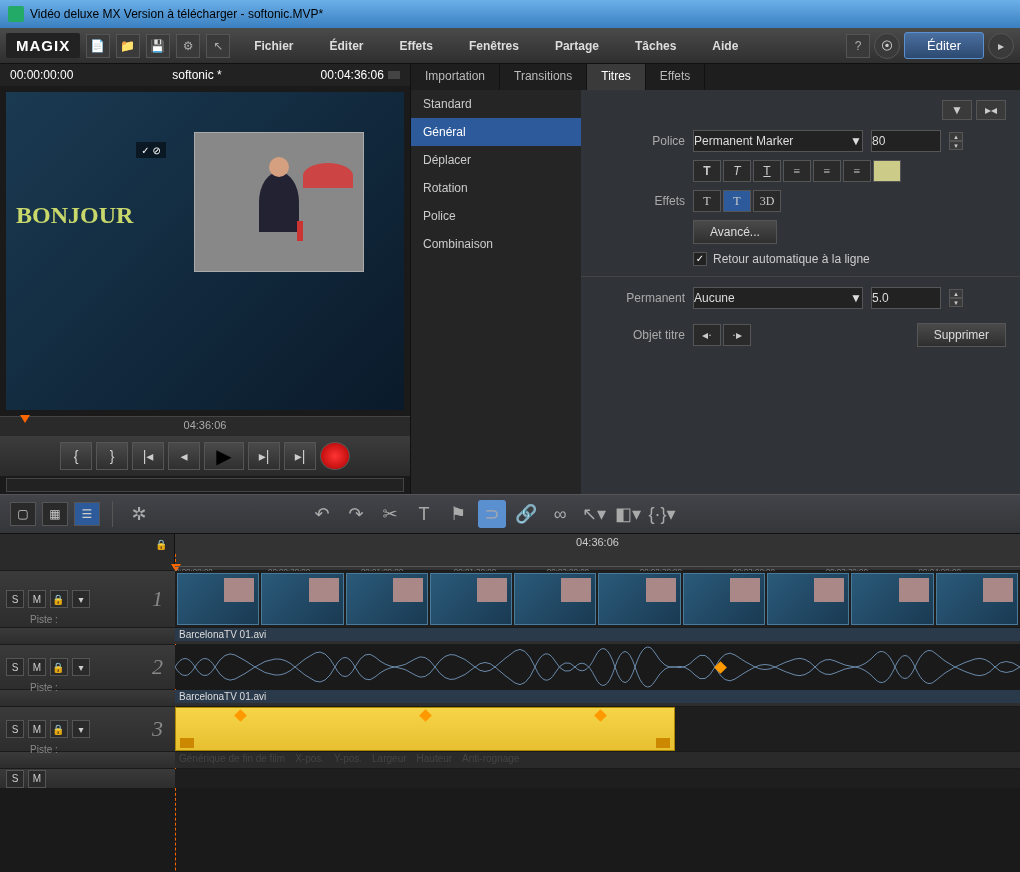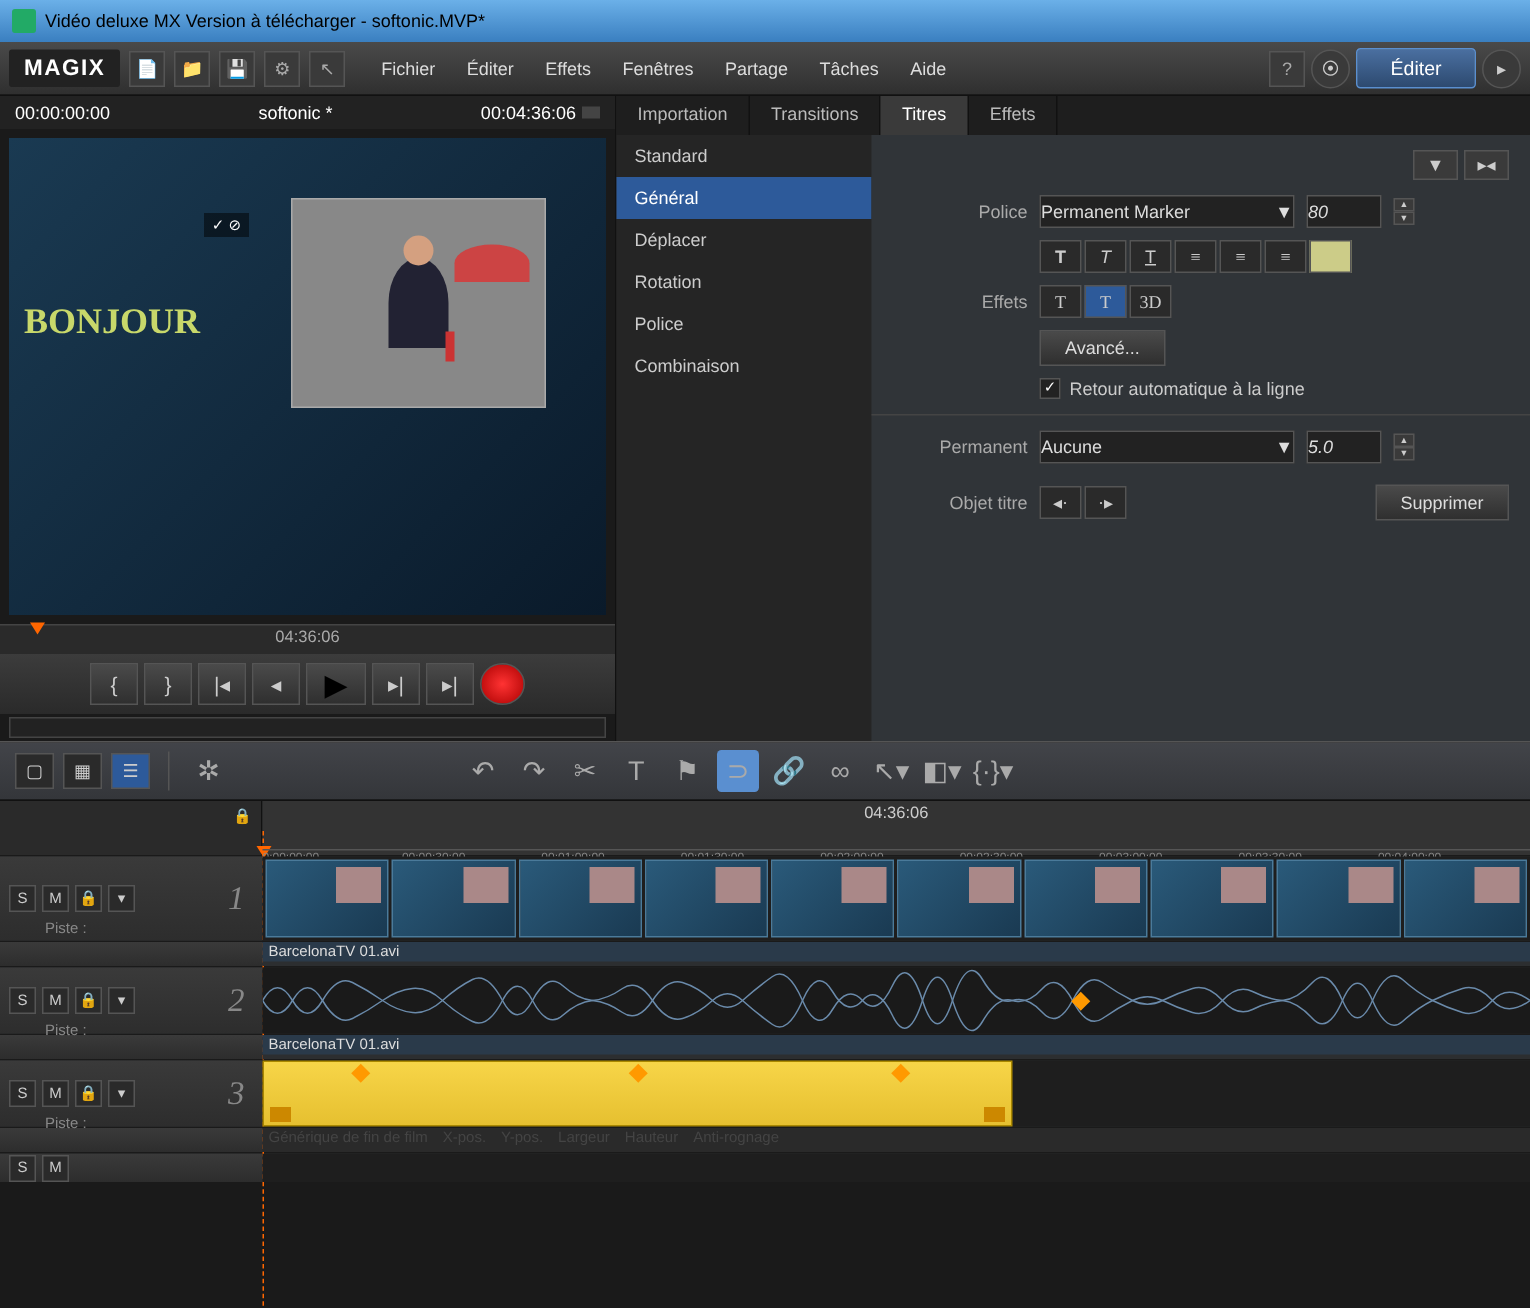--- a/index.html
+++ b/index.html
@@ -6,21 +6,21 @@
 body { background: #1a1a1a; width: 1020px; height: 872px; overflow: hidden; color: #ccc; font-size: 12px; }
 
 
 .window-titlebar { height: 28px; background: linear-gradient(#6bb0e8, #3a7fc0); display: flex; align-items: center; padding: 0 8px; color: #000; }
 .window-titlebar .app-icon { width: 16px; height: 16px; background: #2a6; border-radius: 2px; margin-right: 6px; }
 
 
 .menubar { height: 36px; background: linear-gradient(#4a4a4a, #2f2f2f); display: flex; align-items: center; padding: 0 6px; gap: 6px; border-bottom: 1px solid #111; }
 .brand { background: #222; color: #fff; font-weight: bold; padding: 4px 10px; border-radius: 2px; font-size: 15px; letter-spacing: 1px; }
 .toolbar-iconbtn { width: 24px; height: 24px; background: #3a3a3a; border: 1px solid #555; display: flex; align-items: center; justify-content: center; color: #aaa; cursor: pointer; }
-.menu-items { display: flex; gap: 1px; margin-left: 8px; }
+.menu-items { display: flex; gap: 16px; margin-left: 8px; font-weight: bold; }
 .menu-item { padding: 4px 10px; color: #ddd; cursor: pointer; }
 .menubar-right { margin-left: auto; display: flex; gap: 4px; align-items: center; }
 .edit-mode-btn { background: linear-gradient(#4a6fa0, #2d4a70); color: #fff; padding: 5px 22px; border: 1px solid #5a8fd0; border-radius: 3px; cursor: pointer; font-size: 13px; }
 .round-btn { width: 26px; height: 26px; border-radius: 50%; background: #3a3a3a; border: 1px solid #555; display: flex; align-items: center; justify-content: center; cursor: pointer; }
 
 
 .main { display: flex; height: 430px; }
 .preview-pane { width: 410px; background: #1a1a1a; display: flex; flex-direction: column; }
 .preview-header { display: flex; justify-content: space-between; padding: 4px 10px; background: #222; font-size: 12px; color: #fff; }
 .preview-header-right { text-align: right; }
@@ -52,21 +52,21 @@
 .cat-list { width: 170px; background: #252525; }
 .cat-item { padding: 7px 12px; color: #ccc; cursor: pointer; font-size: 12px; }
 .cat-item.active { background: #2d5a9a; color: #fff; }
 .props { flex: 1; padding: 10px 14px; background: #303438; }
 .props-topbtns { display: flex; justify-content: flex-end; gap: 4px; margin-bottom: 10px; }
 .small-btn { width: 30px; height: 20px; background: #3a3a3a; border: 1px solid #555; color: #ccc; cursor: pointer; display: flex; align-items: center; justify-content: center; }
 .prop-row { display: flex; align-items: center; margin-bottom: 8px; gap: 8px; }
 .prop-label { width: 90px; text-align: right; color: #aaa; font-size: 12px; }
 .dropdown { background: #222; border: 1px solid #555; padding: 3px 0; color: #ddd; font-size: 12px; display: flex; align-items: center; justify-content: space-between; cursor: pointer; }
 .dropdown.w180 { width: 170px; }
-.dropdown.w60 { width: 50px; font-style: italic; }
+.dropdown.w60 { width: 70px; }
 .spinner { width: 14px; display: flex; flex-direction: column; }
 .spinner div { height: 9px; background: #3a3a3a; border: 1px solid #555; font-size: 7px; text-align: center; line-height: 7px; cursor: pointer; }
 .btn-row { display: flex; gap: 2px; }
 .style-btn { width: 28px; height: 22px; background: #2a2a2a; border: 1px solid #555; color: #ccc; display: flex; align-items: center; justify-content: center; cursor: pointer; font-family: serif; }
 .style-btn.active { background: #2d5a9a; }
 .panel-btn { background: linear-gradient(#4a4a4a, #2f2f2f); border: 1px solid #555; padding: 4px 16px; color: #ddd; cursor: pointer; font-size: 12px; }
 .checkbox-row { display: flex; align-items: center; gap: 6px; margin: 8px 0; }
 .chk { width: 14px; height: 14px; background: #222; border: 1px solid #555; color: #fff; font-size: 10px; text-align: center; line-height: 12px; }
 .hr { border-top: 1px solid #444; margin: 10px -14px; }
 

